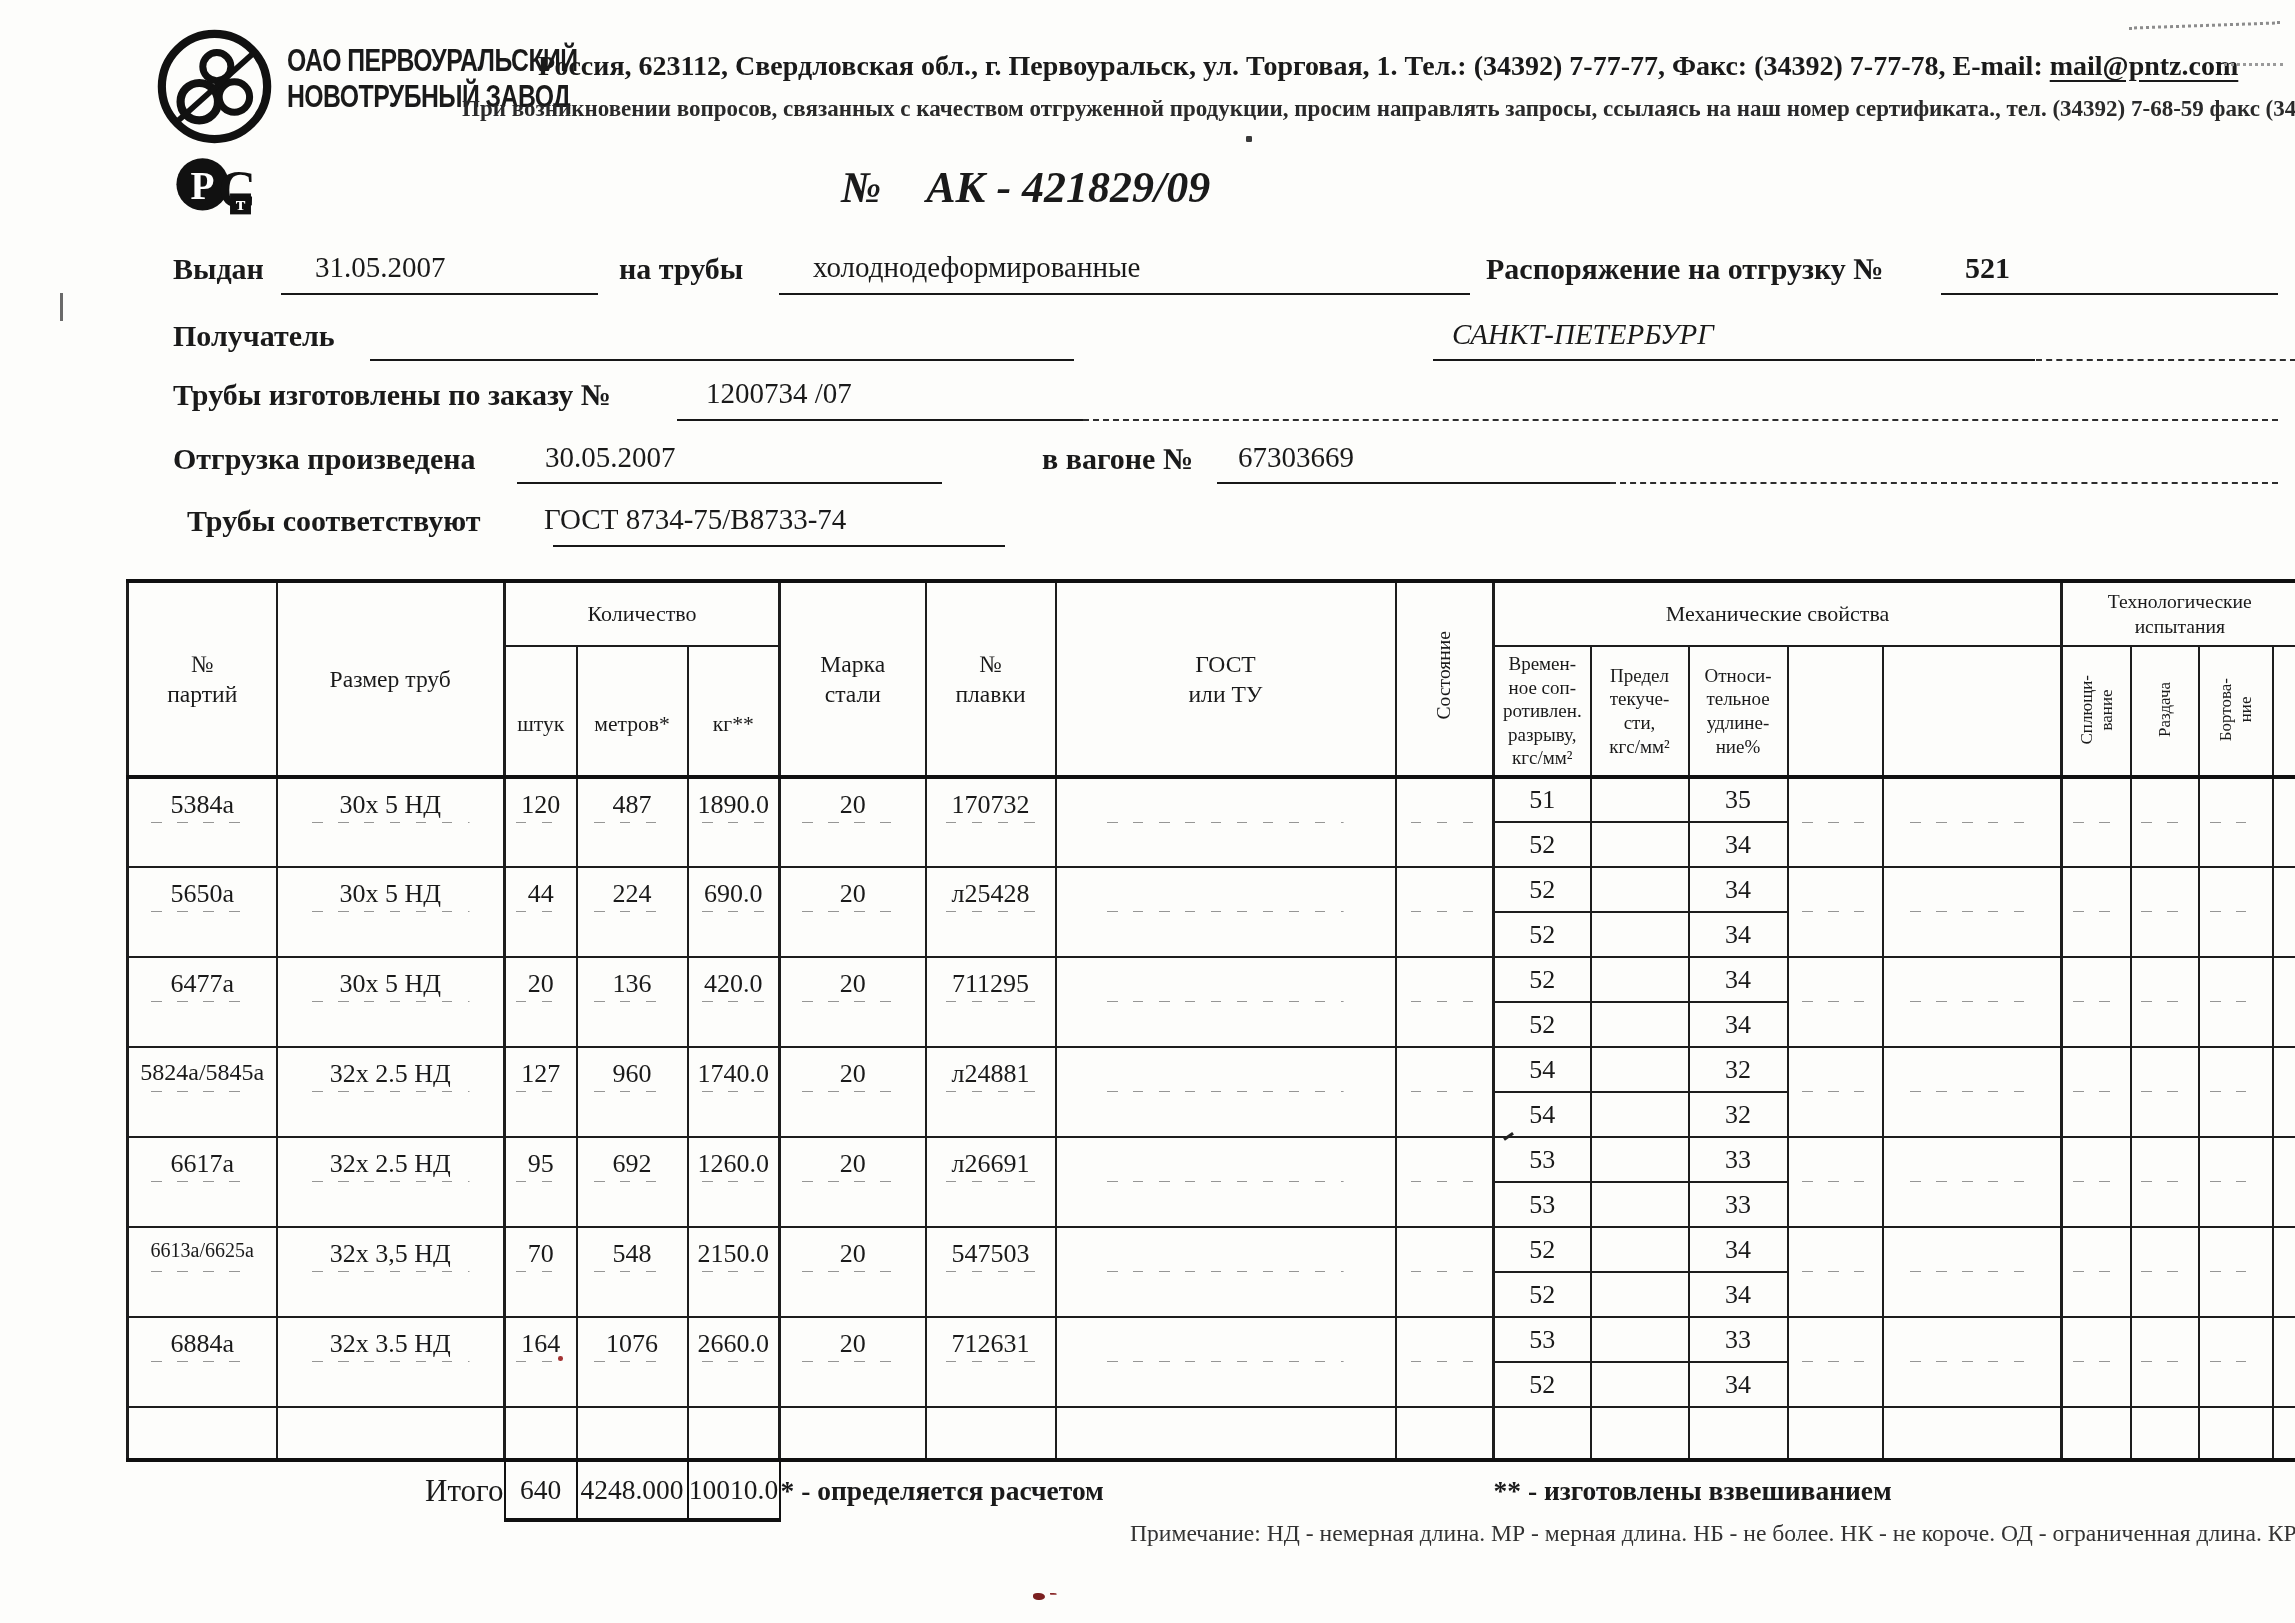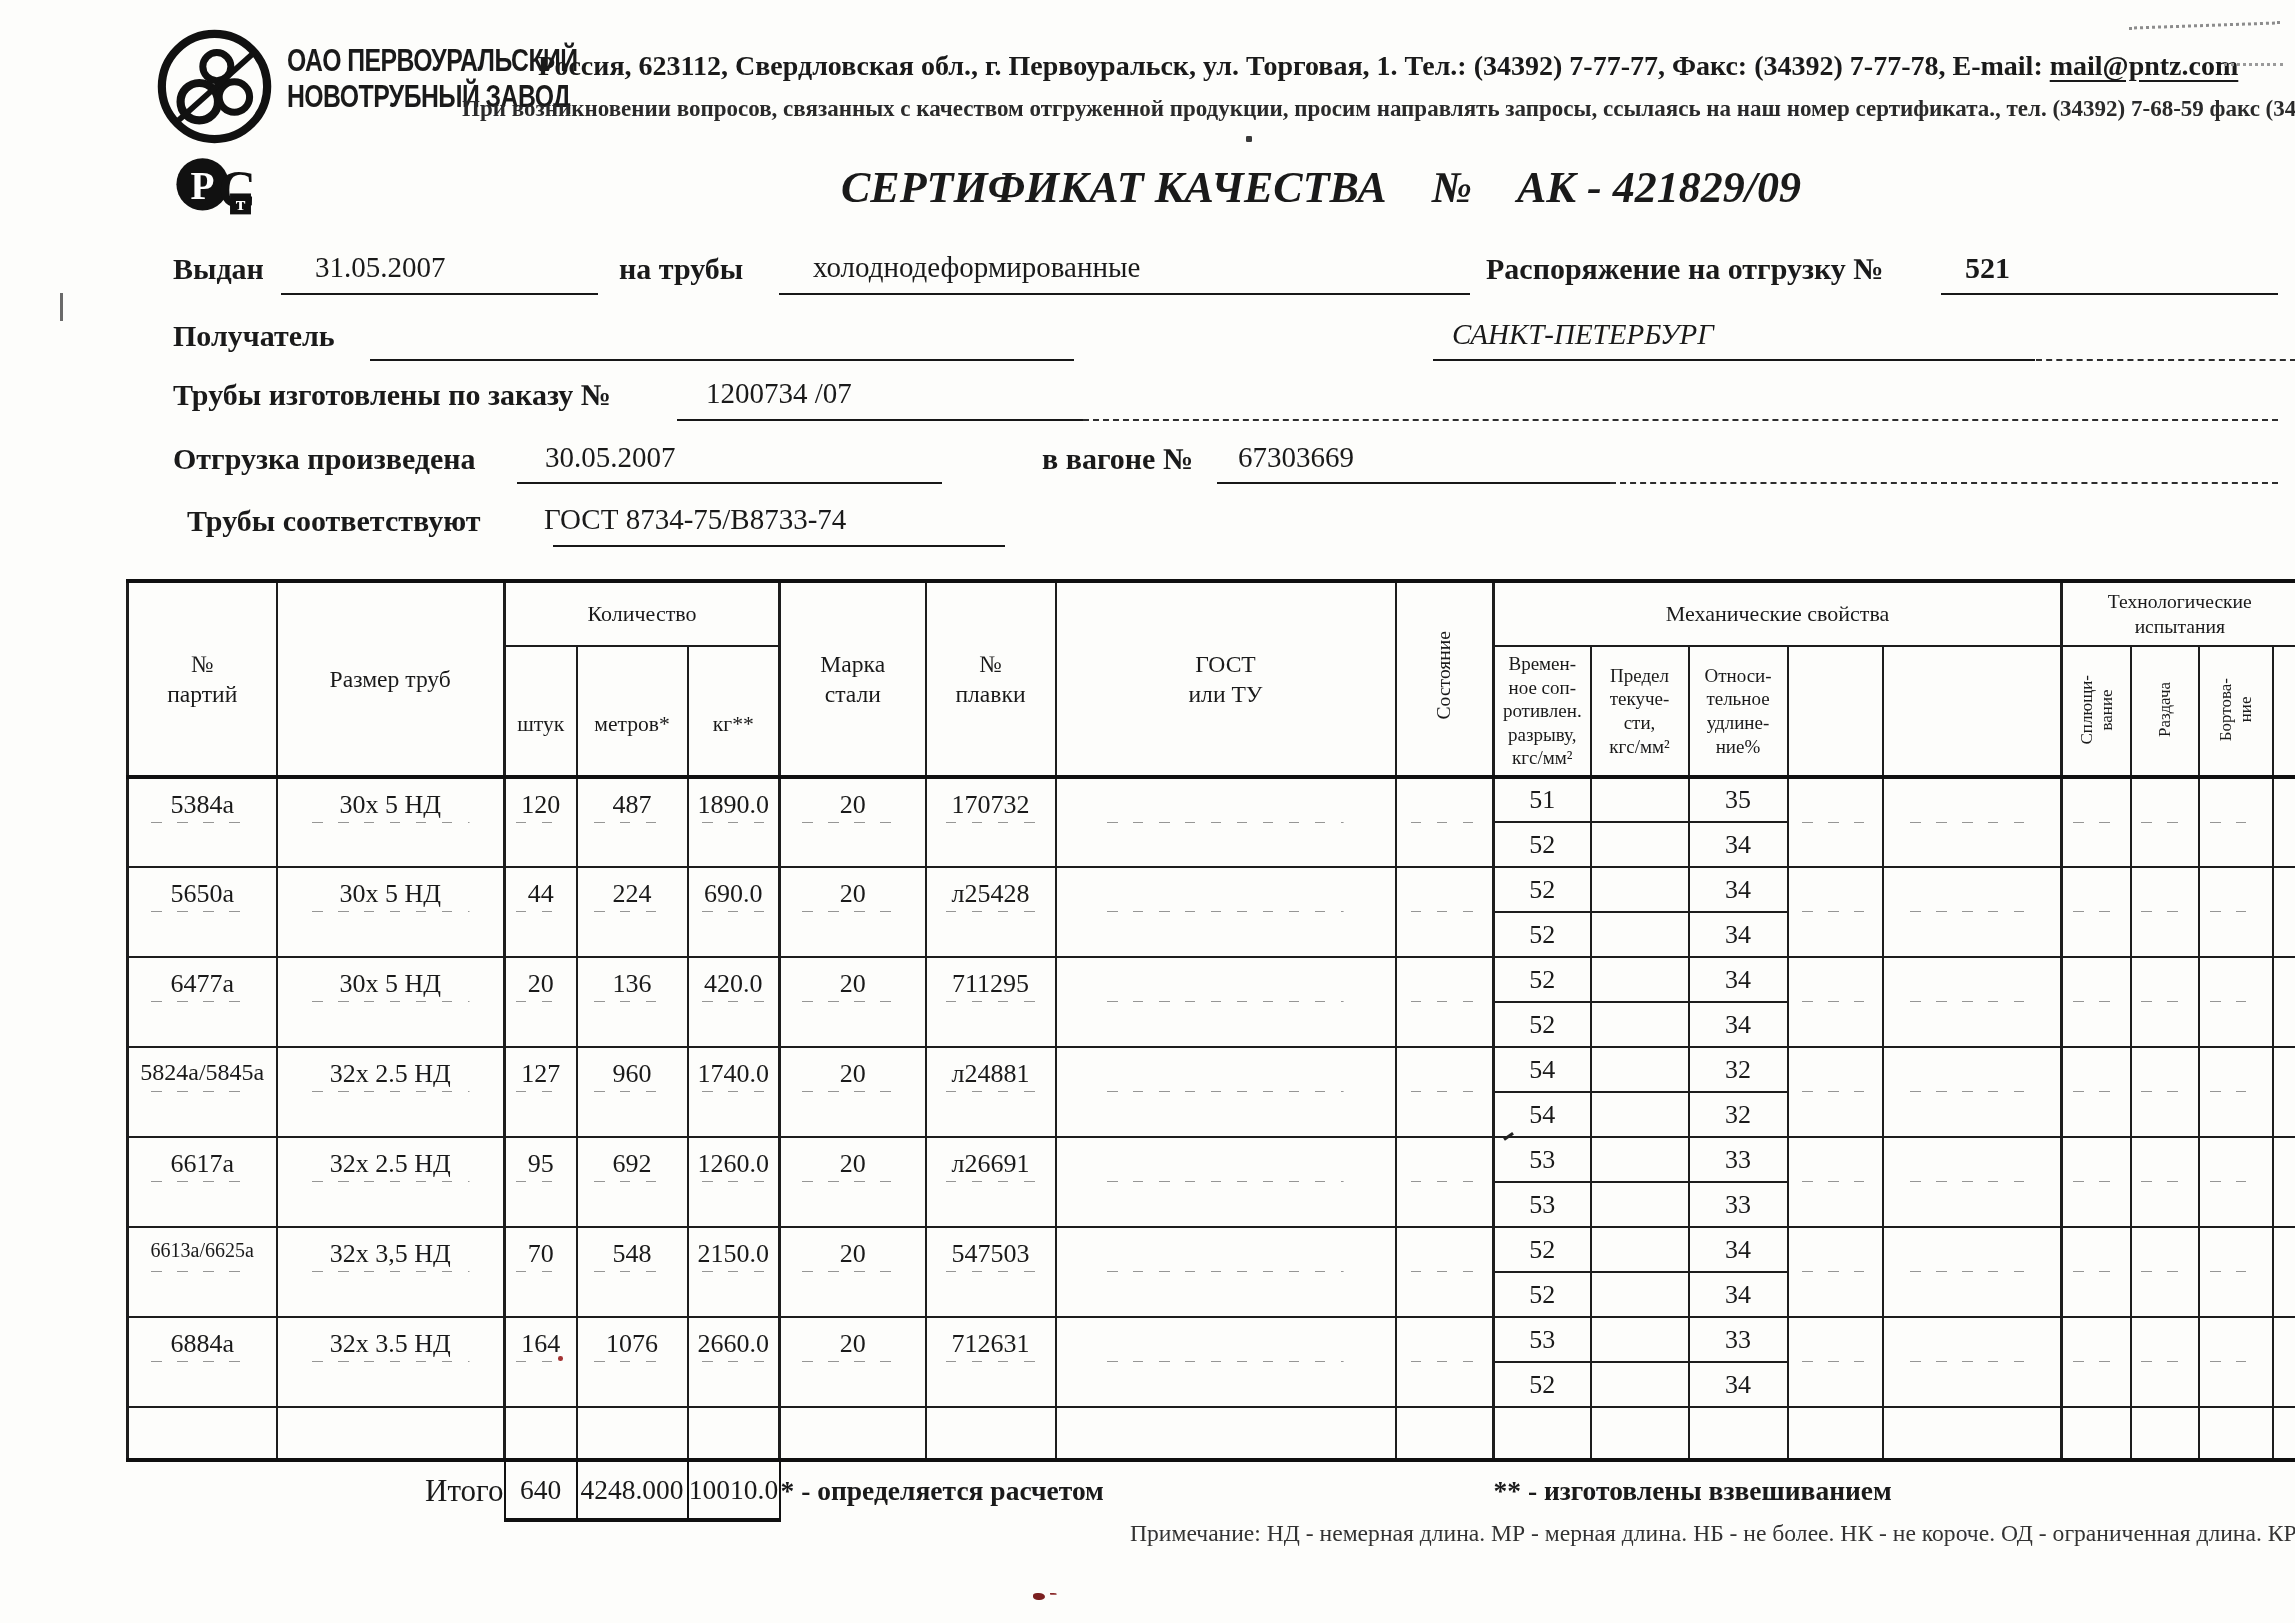--- a/index.html
+++ b/index.html
@@ -101,21 +101,20 @@
     <svg width="80" height="85" viewBox="0 0 61 65">
       <circle cx="21" cy="27" r="20" fill="#111"></circle>
       <text x="21" y="38" font-size="30" font-weight="bold" fill="#fff" text-anchor="middle" font-family="Liberation Serif, serif">Р</text>
       <text x="33" y="44" font-size="40" font-weight="bold" fill="#111" font-family="Liberation Serif, serif">С</text>
       <rect x="42" y="34" width="16" height="16" fill="#111"></rect>
       <text x="50" y="47" font-size="15" font-weight="bold" fill="#fff" text-anchor="middle" font-family="Liberation Serif, serif">т</text>
     </svg>
   </div>
 
   <div class="title-row">
-    <span>СЕРТИФИКАТ КАЧЕСТВА</span>
     <span>№</span>
     <span>АК -  421829/09</span>
   </div>
 
   <span class="lbl" style="left:173px;top:252px">Выдан</span>
   <span class="val" style="left:315px;top:251px">31.05.2007</span>
   <div class="ul" style="left:281px;top:293px;width:317px"></div>
   <span class="lbl" style="left:619px;top:252px">на трубы</span>
   <span class="val" style="left:813px;top:251px">холоднодеформированные</span>
   <div class="ul" style="left:779px;top:293px;width:691px"></div>

